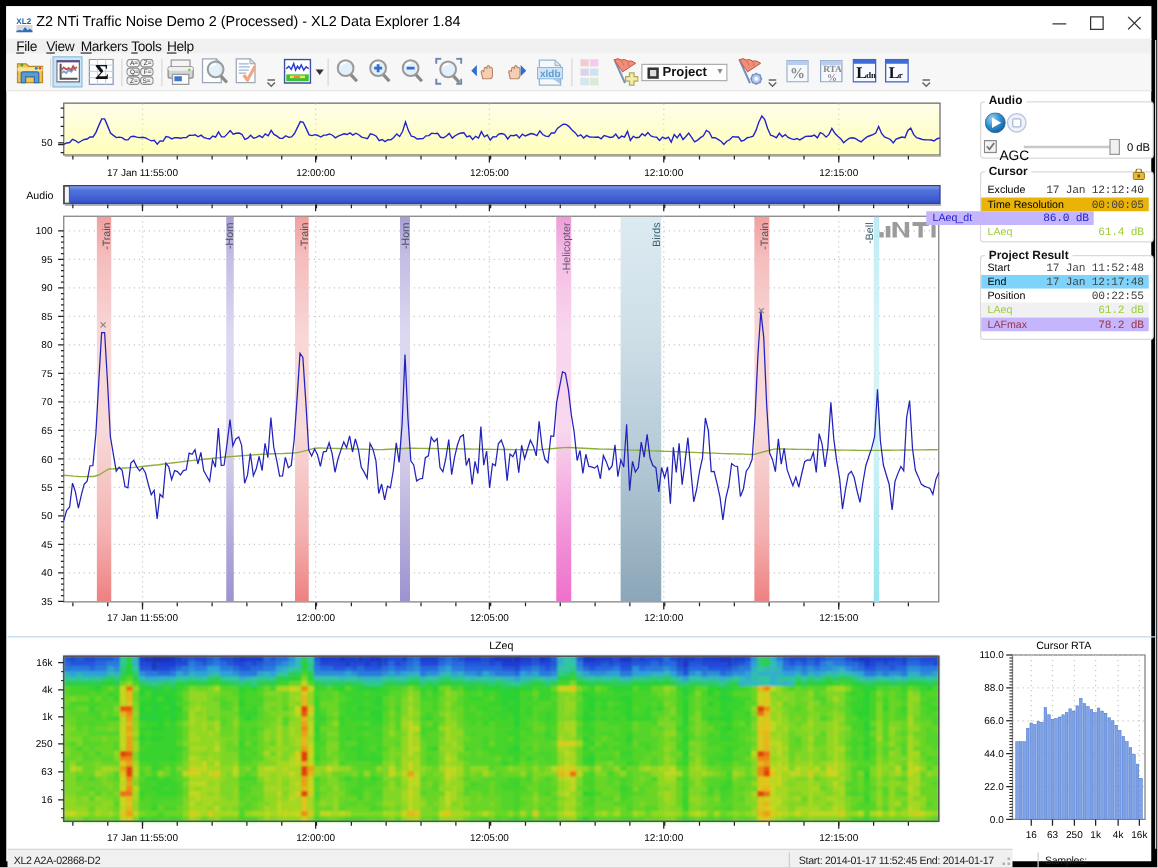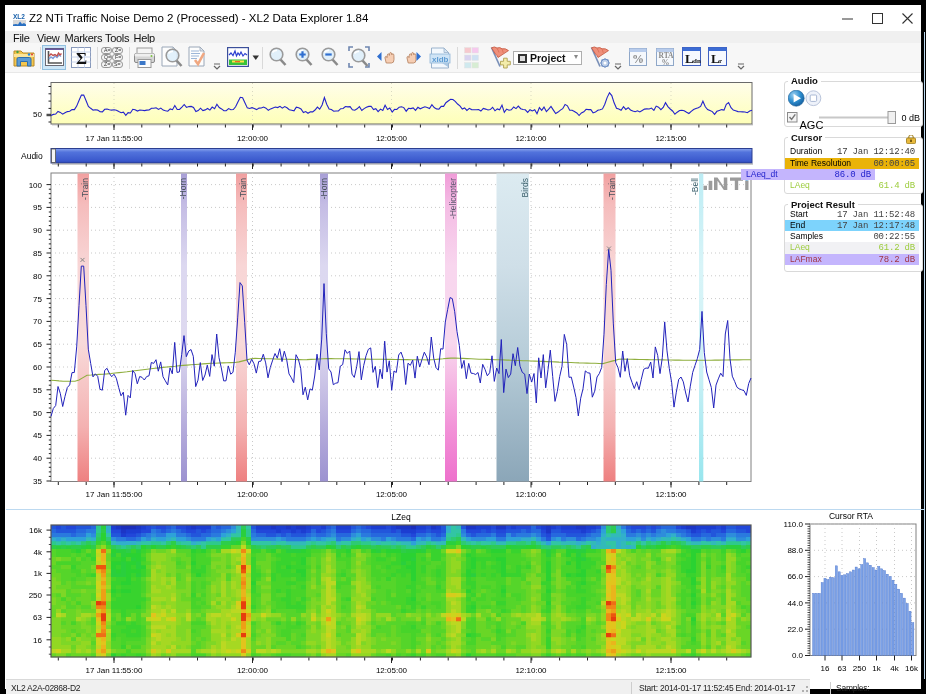--- a/index.html
+++ b/index.html
@@ -786,21 +786,21 @@
     <div class="abs" style="left:794.5px;top:114px;font-size:11px">AGC</div>
     <div class="abs" style="left:896.5px;top:107.5px;font-size:9px">0 dB</div>
     <div class="gbox" style="left:779px;top:132px;width:139px;height:57px"></div>
     <div class="gtitle" style="left:783px;top:126.5px">Cursor</div>
     <svg class="abs" style="left:901px;top:129.5px" width="10" height="9">
 <rect x="0.5" y="3" width="9" height="5.6" rx="1" fill="#e8b93c" stroke="#9a7814" stroke-width="0.8"></rect>
 <path d="M2.8 3 V2 a2.2 2.2 0 0 1 4.4 0 V3" fill="none" stroke="#9a7814" stroke-width="1"></path>
 <rect x="4" y="4.6" width="2" height="2.4" fill="#7a5c0e"></rect>
     </svg>
     <div class="prow" style="left:780px;top:141.0px;background:#fff">
-      <span class="plab" style="color:#000">Duration</span>
+      <span class="plab" style="color:#000">Exclude</span>
       <span class="pval" style="color:#3a3a3a">17 Jan 12:12:40</span>
     </div>
     <div class="prow" style="left:780px;top:153px;background:#eab308">
       <span class="plab" style="color:#000">Time Resolution</span>
       <span class="pval" style="color:#444">00:00:05</span>
     </div>
     <div class="prow" style="left:736px;top:163.6px;background:#c4b5fd">
       <span class="plab" style="color:#2222cc">LAeq_dt</span>
       <span class="pval" style="color:#2222cc">86.0 dB</span>
     </div>
@@ -812,21 +812,21 @@
     <div class="gtitle" style="left:783px;top:193.5px">Project Result</div>
     <div class="prow" style="left:780px;top:203.5px;background:#fff">
       <span class="plab" style="color:#000">Start</span>
       <span class="pval" style="color:#444">17 Jan 11:52:48</span>
     </div>
     <div class="prow" style="left:780px;top:214.8px;background:#7dd3fc">
       <span class="plab" style="color:#000">End</span>
       <span class="pval" style="color:#444">17 Jan 12:17:48</span>
     </div>
     <div class="prow" style="left:780px;top:226.1px;background:#fff">
-      <span class="plab" style="color:#000">Samples</span>
+      <span class="plab" style="color:#000">Position</span>
       <span class="pval" style="color:#444">00:22:55</span>
     </div>
     <div class="prow" style="left:780px;top:237.4px;background:#f1f1f4">
       <span class="plab" style="color:#9ccc3c">LAeq</span>
       <span class="pval" style="color:#9ccc3c">61.2 dB</span>
     </div>
     <div class="prow" style="left:780px;top:248.7px;background:#c4b5fd">
       <span class="plab" style="color:#a03545">LAFmax</span>
       <span class="pval" style="color:#a03545">78.2 dB</span>
     </div>

